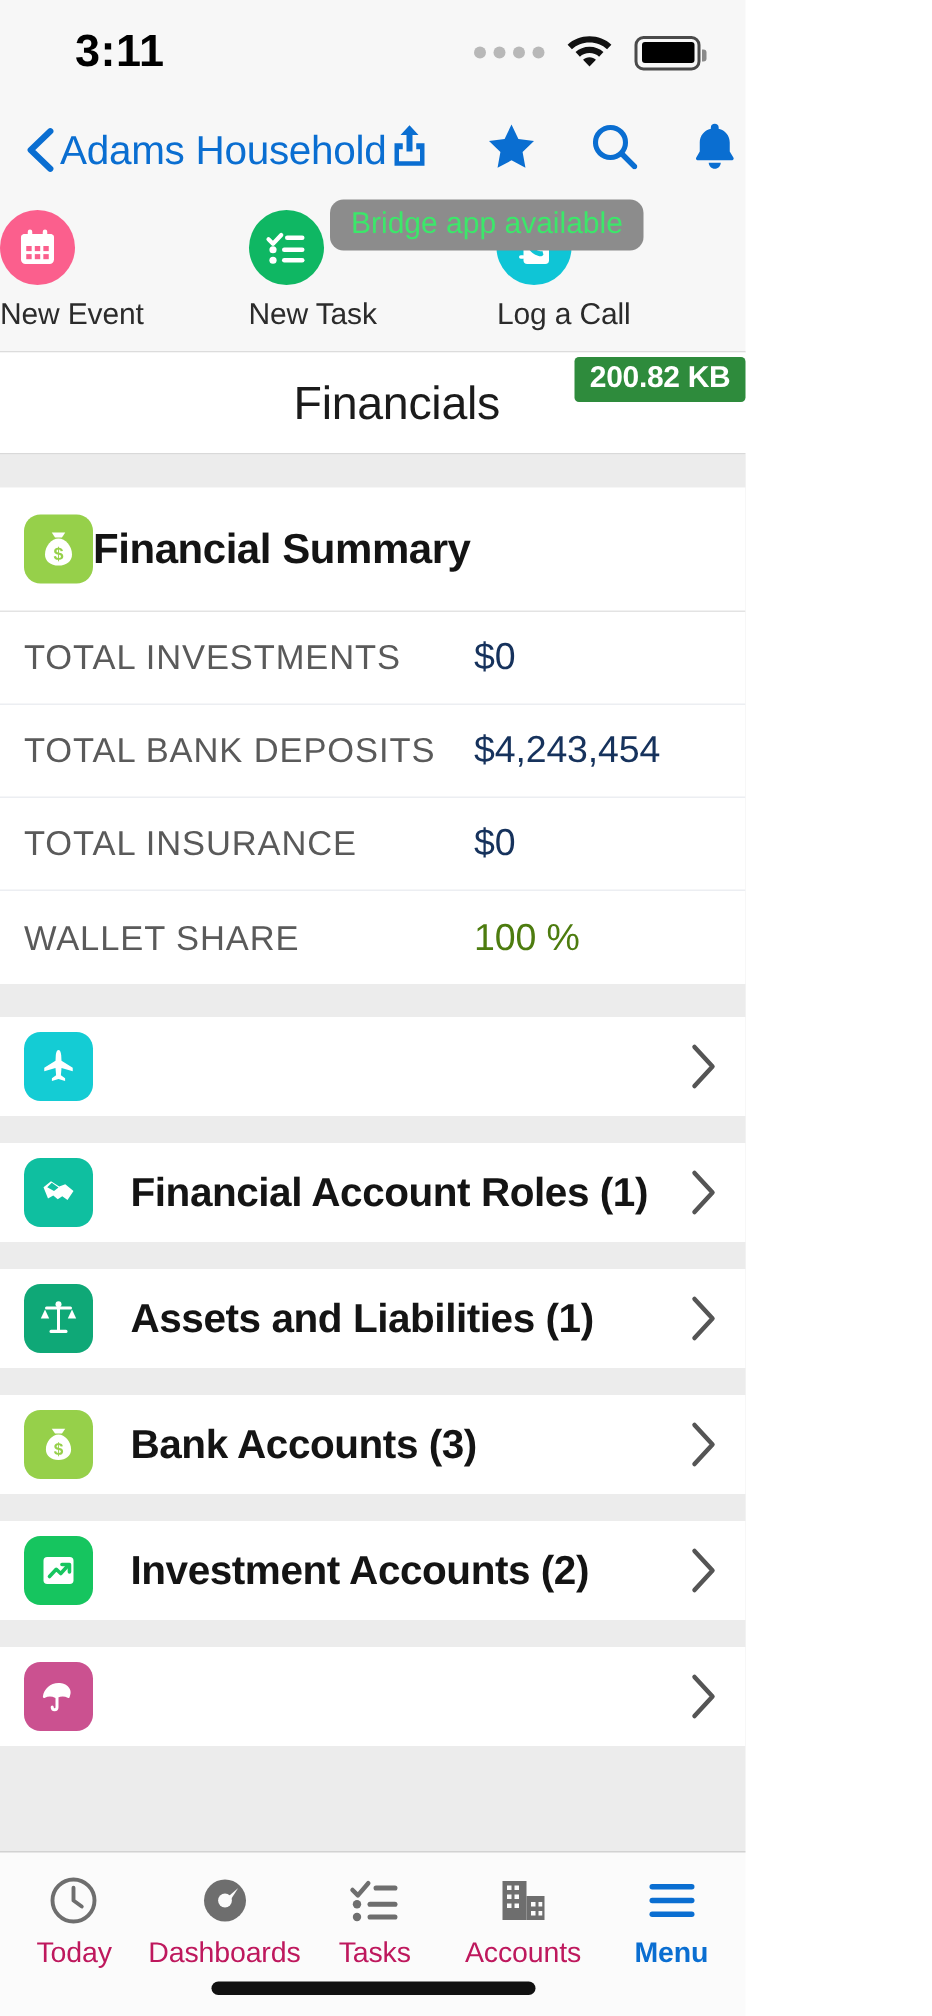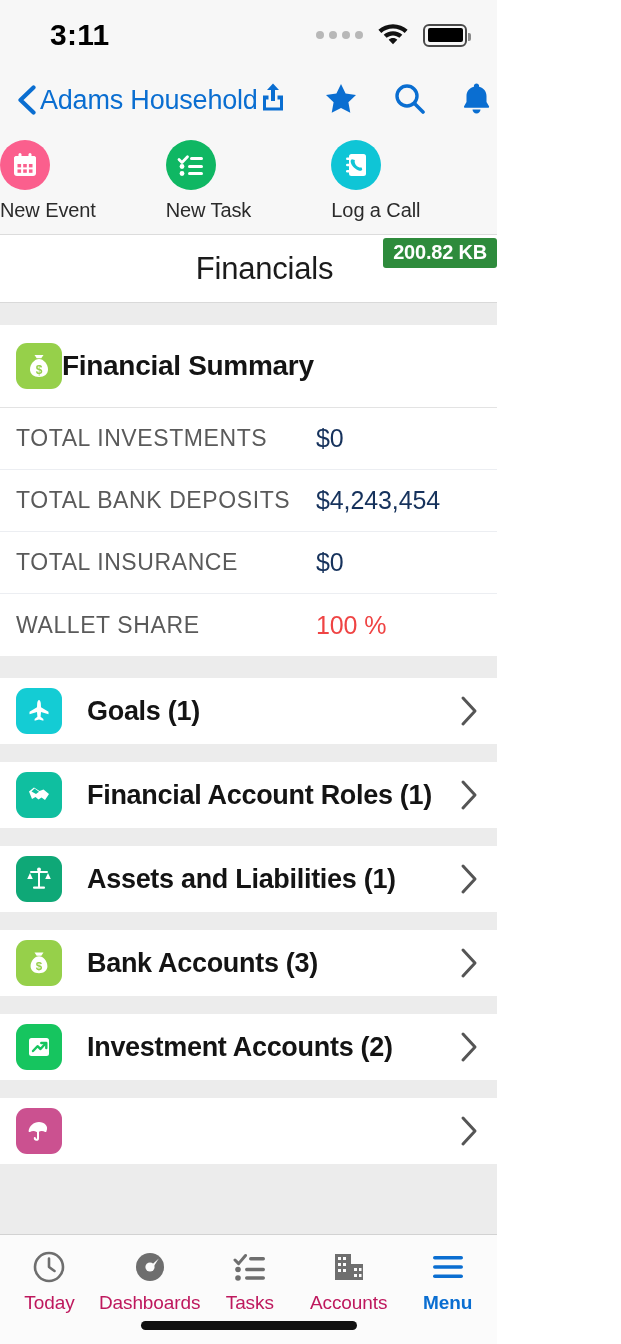--- a/index.html
+++ b/index.html
@@ -135,21 +135,21 @@
     height: 62px; padding: 0 16px;
     border-bottom: 1px solid #eceef2;
   }
   .frow:last-child { border-bottom: none; }
   .frow .flabel {
     flex: 0 0 300px;
     font-size: 23px; color: #5a5a5a;
     letter-spacing: 0.6px; text-transform: uppercase;
   }
   .frow .fvalue { font-size: 25px; color: #16325c; letter-spacing: -0.1px; }
-  .frow .fvalue.plain { color: #ef4444; }
+  .frow .fvalue.plain { color: #4d7c0f; }
 
   .listrow {
     background: #ffffff;
     display: flex; align-items: center;
     height: 66px; padding: 0 18px 0 16px;
     cursor: pointer;
   }
   .listrow .ltitle {
     margin-left: 25px; font-size: 27px; font-weight: bold;
     color: #141414; letter-spacing: -0.3px;
@@ -281,20 +281,21 @@
           <rect x="7" y="3" width="17" height="22" rx="2.5" fill="#fff"></rect>
           <rect x="4" y="6.5" width="4" height="2.4" rx="1.2" fill="#fff"></rect>
           <rect x="4" y="12.8" width="4" height="2.4" rx="1.2" fill="#fff"></rect>
           <rect x="4" y="19.1" width="4" height="2.4" rx="1.2" fill="#fff"></rect>
           <path d="M12.8 9.6c-.5 1.6.2 3.6 1.7 5.1 1.5 1.5 3.5 2.2 5.1 1.7l.7 2.2c-.4 1-1.6 1.4-2.8 1.2-2-.4-4-1.6-5.6-3.2-1.6-1.6-2.8-3.6-3.2-5.6-.2-1.2.2-2.4 1.2-2.8l2.9.8z" fill="#0fc5d6"></path>
         </svg>
       </span>
       <span class="alabel">Log a Call</span>
     </div>
 
+    <div class="toast">Bridge app available</div>
   </div>
 
   <div class="page-title-wrap">
     <div class="page-title">Financials</div>
     <div class="kb-badge">200.82 KB</div>
   </div>
 
   <div class="scrollbody">
 
     <div class="gap"></div>
@@ -330,21 +331,20 @@
     </div>
 
     <div class="gap"></div>
 
     <div class="listrow">
       <span class="sq" style="background:#14ccd4">
         <svg width="26" height="26" viewBox="0 0 26 26">
           <path d="M13 2c.9 0 1.6 1.3 1.8 3.3l.2 3.9 7.5 4.6v2.4l-7.5-2.2-.4 4.8 2.8 2.1v1.8L13 21.4l-4.4 1.3v-1.8l2.8-2.1-.4-4.8L3.5 16.2v-2.4L11 9.2l.2-3.9C11.4 3.3 12.1 2 13 2z" fill="#fff"></path>
         </svg>
       </span>
-      <span class="ltitle">Goals (1)</span>
       <span class="chev">
         <svg width="20" height="32" viewBox="0 0 20 32">
             <path d="M4 3l12 13L4 29" fill="none" stroke="#555" stroke-width="3" stroke-linecap="round" stroke-linejoin="round"></path>
           </svg>
       </span>
     </div>
 
     <div class="gap sm"></div>
 
     <div class="listrow">

